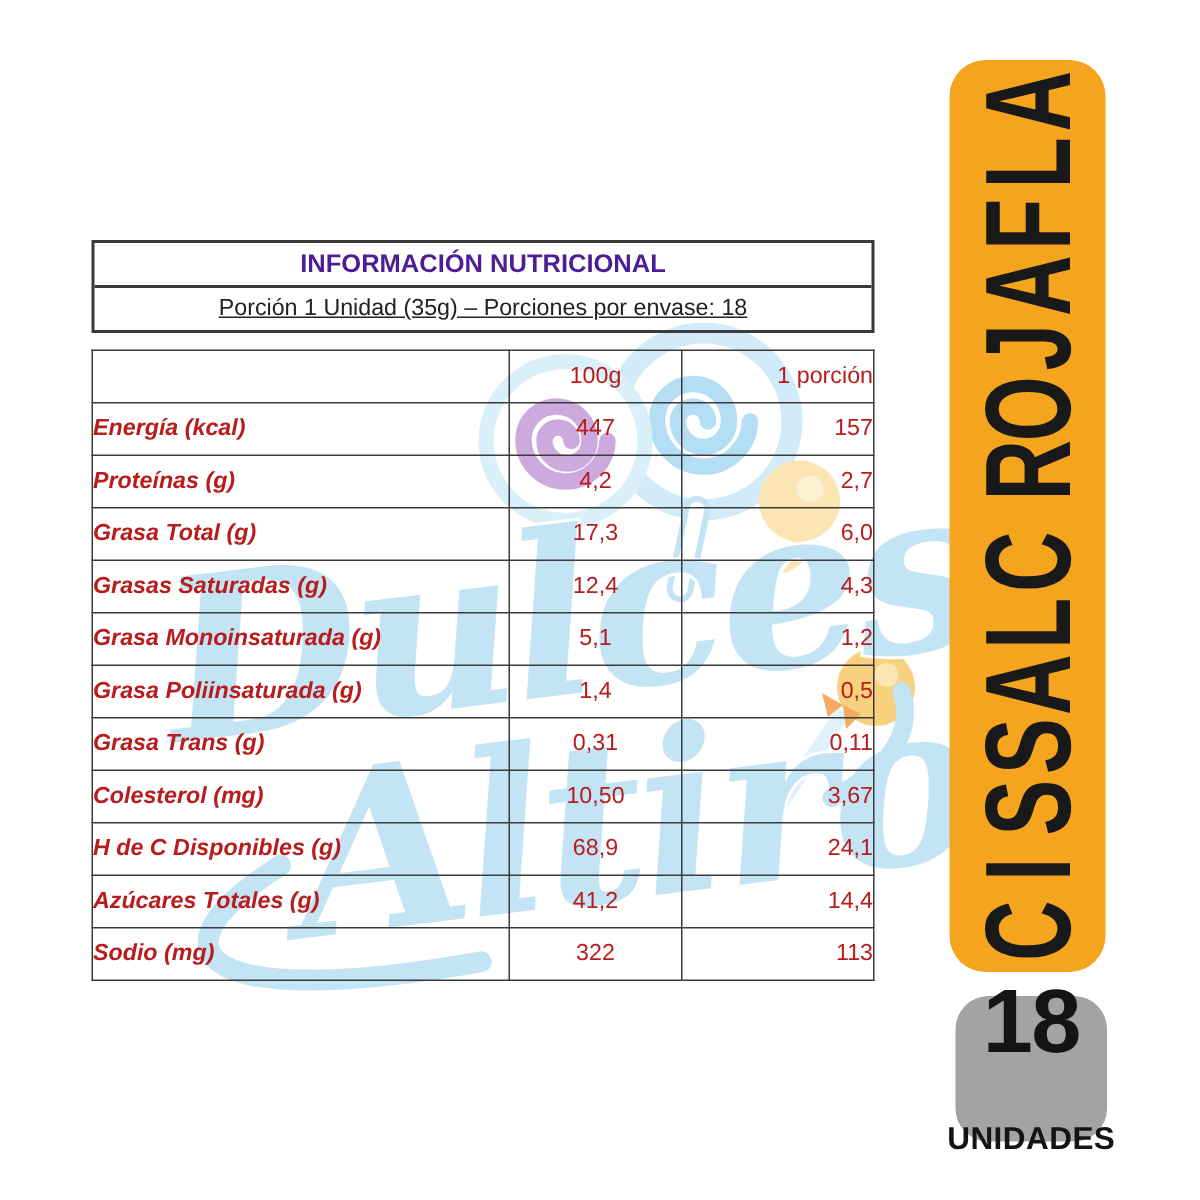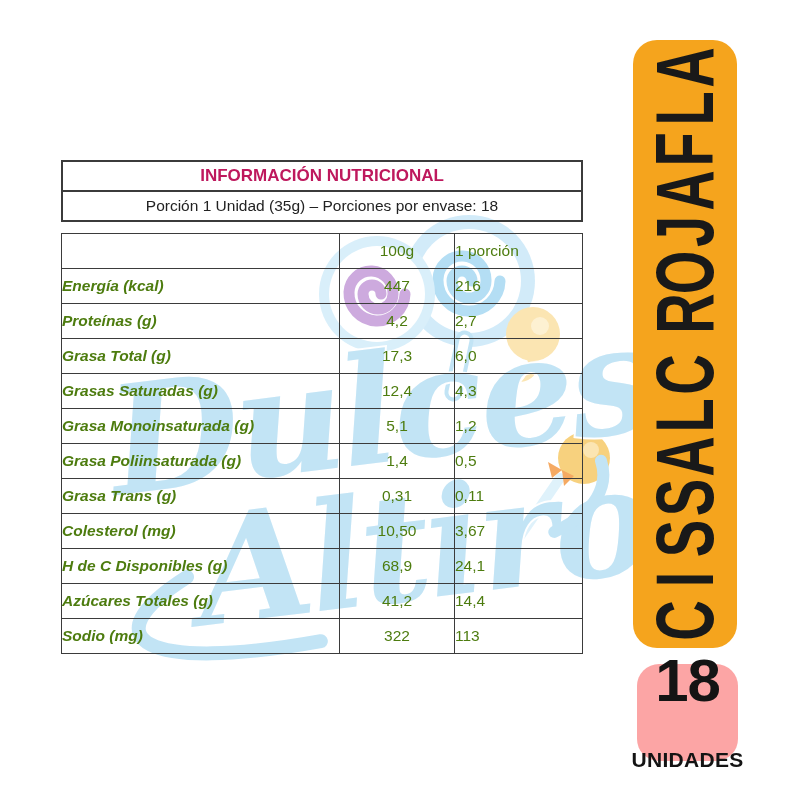--- a/index.html
+++ b/index.html
@@ -22,46 +22,46 @@
 
   .tbl-head {
     position: absolute; left: 61px; top: 160px; width: 522px;
     border: 2px solid #3b3b3b;
     box-sizing: border-box;
     background: transparent;
   }
   .tbl-title {
     height: 28px; line-height: 28px;
     text-align: center;
-    font-size: 17px; font-weight: bold; color: #be185d;
+    font-size: 17px; font-weight: bold; color: #4c1d95;
     border-bottom: 2px solid #3b3b3b;
   }
   .tbl-subtitle {
     height: 28px; line-height: 28px;
     text-align: center;
-    font-size: 15.5px; color: #222222;
+    font-size: 15.5px; color: #222222; text-decoration: underline;
   }
 
   table.nutri {
     position: absolute; left: 61px; top: 233px;
     width: 522px;
     border-collapse: collapse;
     background: transparent;
   }
   table.nutri td, table.nutri th {
     border: 1.5px solid #3b3b3b;
     height: 34px;
     padding: 0;
     font-size: 15.5px;
-    color: #4d7c0f;
+    color: #b91c1c;
     background: transparent;
   }
   td.td-label, th.th-label { width: 277px; text-align: left; padding-left: 8px; font-weight: bold; color: #1c1c1c; font-style: italic; }
   td.td-val-a, th.th-val-a { width: 114px; text-align: center; font-weight: normal; }
-  td.td-val-b, th.th-val-b { width: 127px; text-align: left; font-weight: normal; }
+  td.td-val-b, th.th-val-b { width: 127px; text-align: right; font-weight: normal; }
   th { font-weight: normal; }
 
   
   .side-banner {
     position: absolute; left: 633px; top: 40px;
     width: 104px; height: 608px;
     border-radius: 24px;
     z-index: 2;
     display: flex; flex-direction: column;
     align-items: center; justify-content: center;
@@ -146,21 +146,21 @@
         <tr>
           <th class="th-label"></th>
           <th class="th-val-a">100g</th>
           <th class="th-val-b">1 porción</th>
         </tr>
       </thead>
       <tbody>
           <tr>
             <td class="td-label">Energía (kcal)</td>
             <td class="td-val-a">447</td>
-            <td class="td-val-b">216</td>
+            <td class="td-val-b">157</td>
           </tr>
           <tr>
             <td class="td-label">Proteínas (g)</td>
             <td class="td-val-a">4,2</td>
             <td class="td-val-b">2,7</td>
           </tr>
           <tr>
             <td class="td-label">Grasa Total (g)</td>
             <td class="td-val-a">17,3</td>
             <td class="td-val-b">6,0</td>
@@ -220,18 +220,18 @@
       <span class="banner-space"></span>
       <span class="banner-letter">C</span>
       <span class="banner-letter">L</span>
       <span class="banner-letter">A</span>
       <span class="banner-letter">S</span>
       <span class="banner-letter">S</span>
       <span class="banner-letter">I</span>
       <span class="banner-letter">C</span>
     </div>
 
-  <div class="units-badge" style="background: #fca5a5; color: rgb(20, 20, 20); gap: 38px;">
+  <div class="units-badge" style="background: #a3a3a3; color: rgb(20, 20, 20); gap: 38px;">
     <div class="units-count">18</div>
     <div class="units-label">UNIDADES</div>
   </div>
 
 </div>
 
 </body></html>

